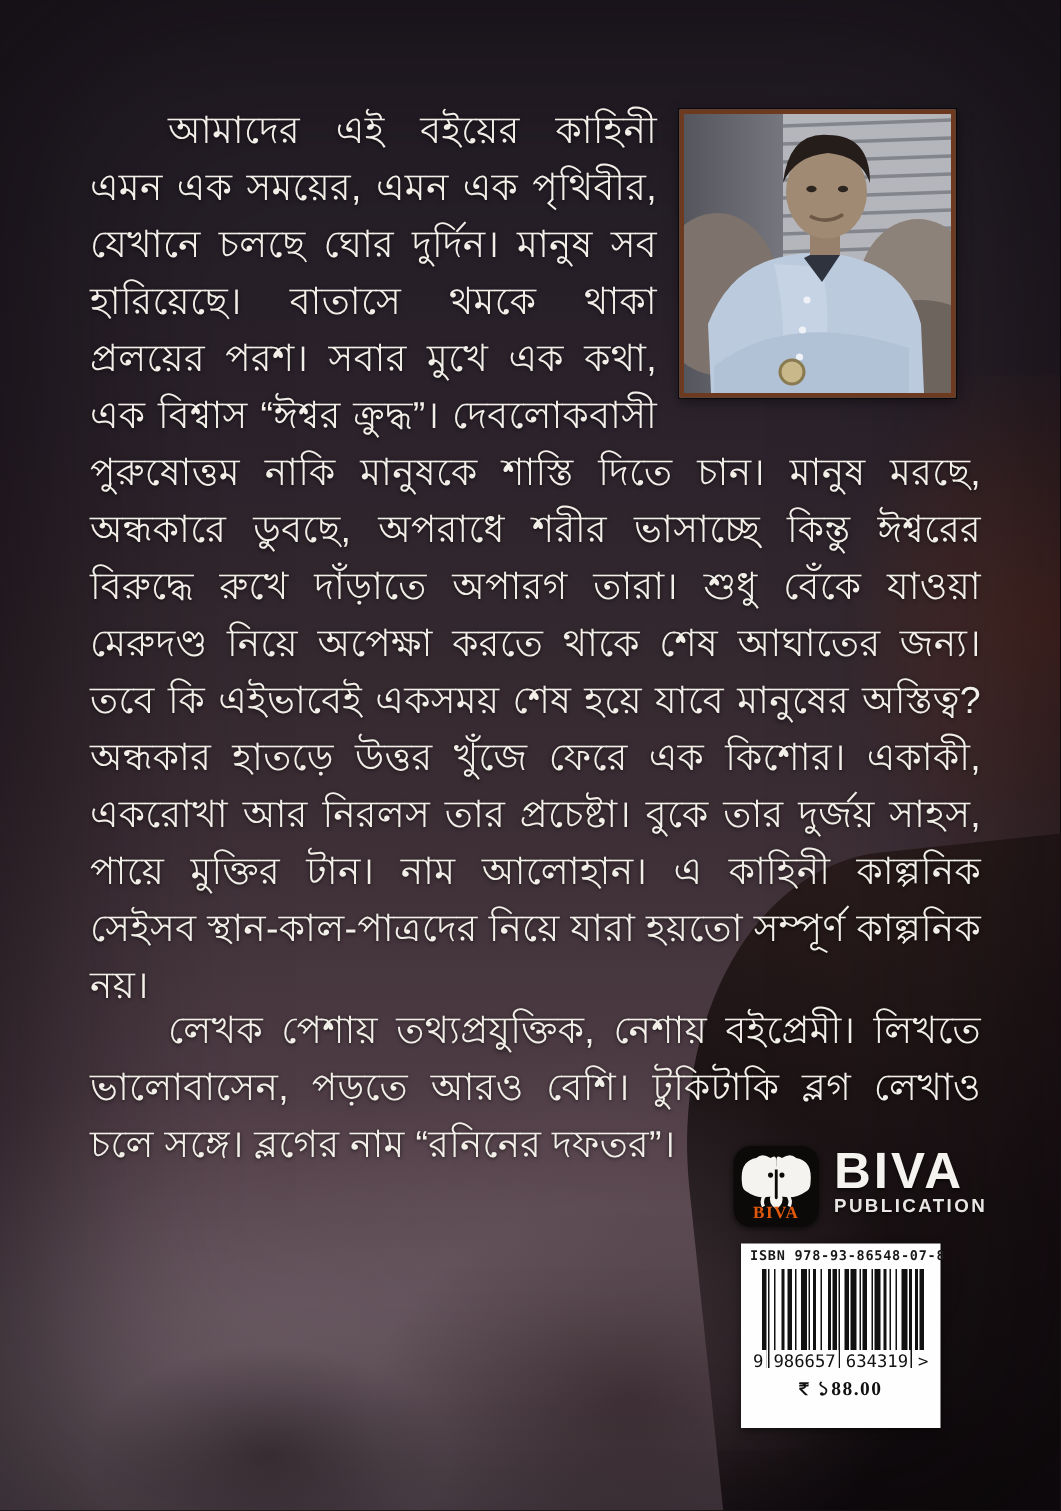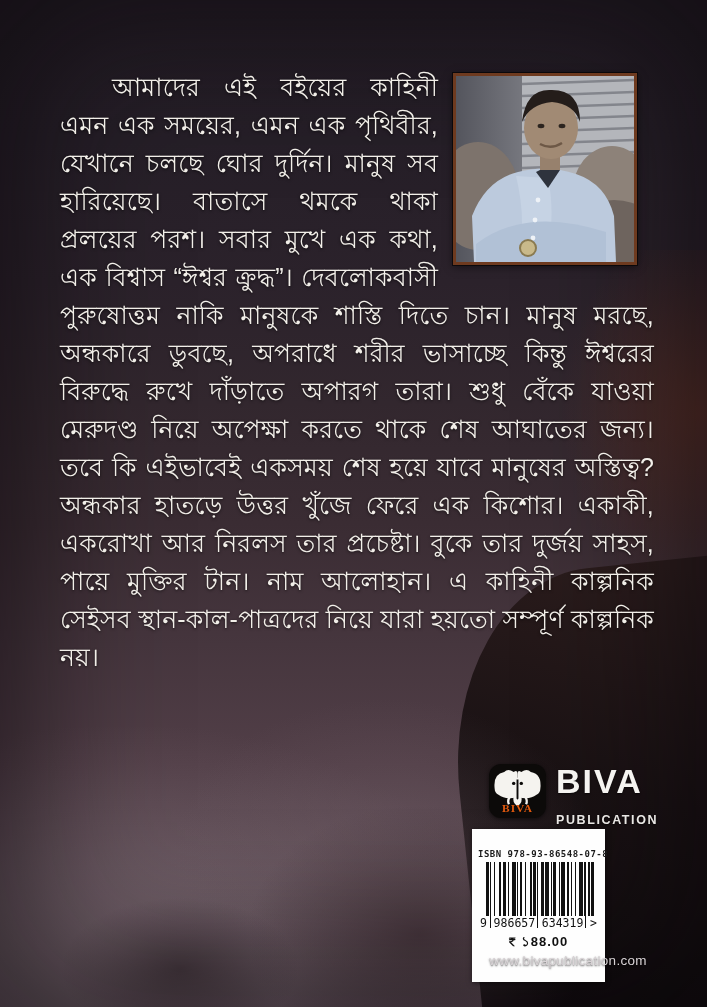--- a/index.html
+++ b/index.html
@@ -50,44 +50,44 @@
   
   .publisher{position:absolute;left:489px;top:764px;display:flex;align-items:flex-start;}
   .logo-square{
     width:57px;height:54px;background:#0c0a09;border-radius:12px;
     position:relative;flex:0 0 auto;box-shadow:0 1px 4px rgba(0,0,0,.6);
   }
   .logo-square svg{display:block;width:100%;height:100%;}
   .pub-words{margin-left:10px;color:#f5f3f0;line-height:1;}
   .pub-name{font-size:34px;font-weight:bold;letter-spacing:2px;
     font-stretch:condensed;text-shadow:0 1px 2px rgba(0,0,0,.6);}
-  .pub-type{font-size:12.5px;letter-spacing:1.6px;margin-top:16px;
+  .pub-type{font-size:12.5px;letter-spacing:1.6px;margin-top:0;
     font-weight:bold;opacity:.95;text-shadow:0 1px 2px rgba(0,0,0,.6);}
 
   
   .barcode-box{
-    position:absolute;left:472px;top:829px;width:133px;height:153px;
-    background:#fefefe;box-sizing:border-box;padding:20px 6px 3px 6px;
+    position:absolute;left:494px;top:829px;width:133px;height:123px;
+    background:#fefefe;box-sizing:border-box;padding:4px 6px 3px 6px;
     box-shadow:0 1px 5px rgba(0,0,0,.5);
   }
   .isbn-line{
     font-family:"DejaVu Sans Mono","Liberation Mono",monospace;
     font-size:9px;letter-spacing:.5px;color:#1a1a1a;text-align:center;
     white-space:nowrap;font-weight:bold;
   }
   .bars{height:66px;margin:3px 2px 0 8px;display:flex;align-items:stretch;overflow:hidden;}
   .bars div{background:#111;}
   .digits-line{
     font-family:"DejaVu Sans Mono","Liberation Mono",monospace;
     font-size:11.5px;color:#111;display:flex;justify-content:space-between;
     margin-top:-12px;background:transparent;position:relative;
   }
   .digits-line span{background:#fefefe;padding:0 2px;}
   .price-line{
-    font-family:Liberation Sans, sans-serif;
+    font-family:Liberation Serif, serif;
     font-size:13px;color:#111;text-align:center;margin-top:2px;font-weight:bold;
     letter-spacing:1px;
   }
   .website{
     position:absolute;left:473px;top:953px;width:190px;text-align:center;
     color:#d9d3d6;font-size:13.5px;letter-spacing:.3px;
     text-shadow:0 1px 2px rgba(0,0,0,.7);
   }
 </style>
 </head>
@@ -148,20 +148,23 @@
 
       <rect x="84" y="74" width="20" height="20" fill="#97816d"></rect>
       <ellipse cx="95" cy="52" rx="27" ry="31" fill="#a18a74"></ellipse>
       <path d="M66 46 Q70 12 96 14 Q124 14 124 46 Q118 28 96 26 Q74 28 66 46 Z" fill="#241d1a"></path>
       <ellipse cx="85" cy="50" rx="3.4" ry="2.2" fill="#2c241f"></ellipse>
       <ellipse cx="106" cy="50" rx="3.4" ry="2.2" fill="#2c241f"></ellipse>
       <path d="M84 68 Q95 74 106 67" stroke="#6d5846" stroke-width="2.4" fill="none"></path>
     </svg>
   </div>
 
+  <div class="bio">
+    <p>লেখক পেশায় তথ্যপ্রযুক্তিক, নেশায় বইপ্রেমী। লিখতে ভালোবাসেন, পড়তে আরও বেশি। টুকিটাকি ব্লগ লেখাও চলে সঙ্গে। ব্লগের নাম “রনিনের দফতর”।</p>
+  </div>
 
   <div class="publisher">
     <div class="logo-square">
       <svg viewBox="0 0 60 56">
         <g fill="#f5f3ef">
           <path d="M6 26 Q4 10 16 8 Q20 4 26 8 Q30 5 30 10 L30 34 Q18 38 10 32 Q6 30 6 26 Z"></path>
           <path d="M54 26 Q56 10 44 8 Q40 4 34 8 Q30 5 30 10 L30 34 Q42 38 50 32 Q54 30 54 26 Z"></path>
           <path d="M24 14 H36 Q38 26 34 34 Q36 40 30 44 Q24 40 26 34 Q22 26 24 14 Z"></path>
         </g>
         <g fill="#0c0a09">
@@ -238,15 +241,14 @@
       </div>
     <div class="digits-line">
       <span>9</span>
       <span>986657</span>
       <span>634319</span>
       <span>&gt;</span>
     </div>
     <div class="price-line">₹ ১88.00</div>
   </div>
 
-  <div class="website">www.bivapublication.com</div>
 
 </div>
 
 </body></html>

